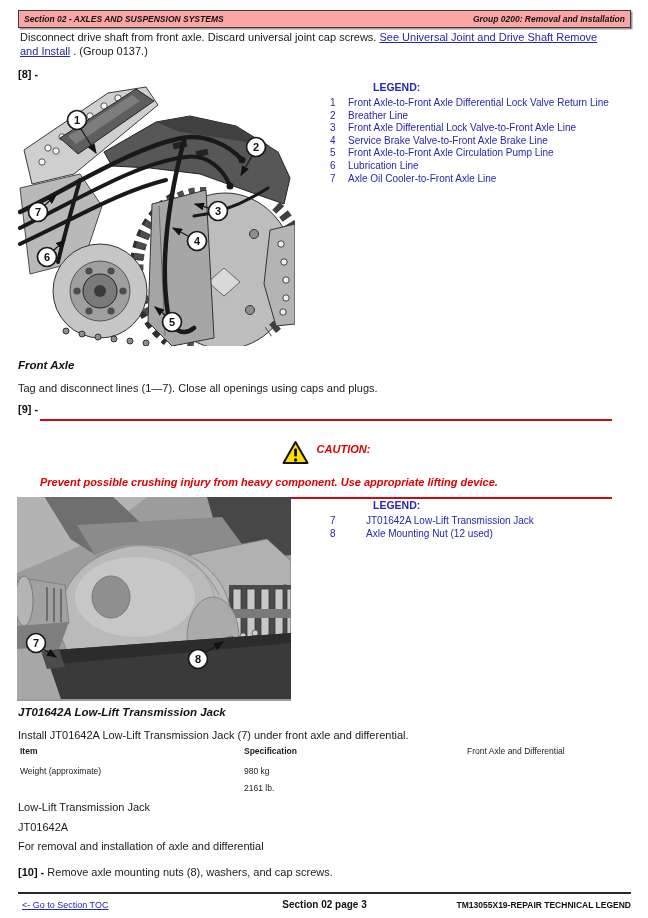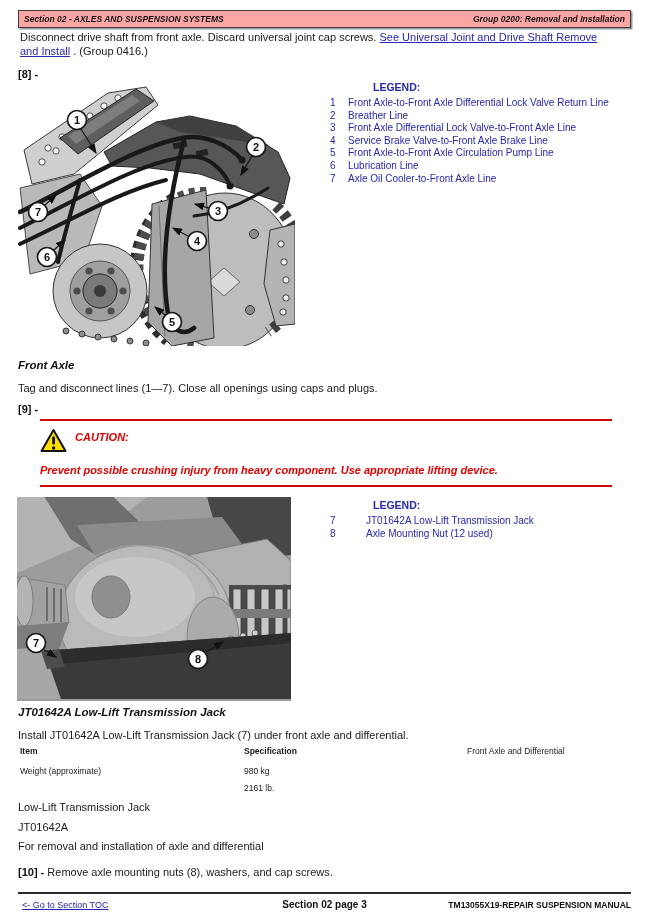--- a/index.html
+++ b/index.html
@@ -38,21 +38,21 @@
   .legend-label { flex:1; }
 
   .caption { font-weight:bold; font-style:italic; font-size:11.5px; color:#111; }
   #caption1 { left:18px; top:359px; }
   #caption2 { left:18px; top:706px; }
   #tagpar { left:18px; top:381px; width:600px; }
 
   
   #caution { left:40px; top:419px; width:572px; }
   .rule-red { height:2px; background:#cf0a0a; }
-  .caution-head { display:flex; align-items:flex-start; margin-top:7px; height:27px; }
+  .caution-head { display:flex; align-items:flex-start; margin-top:19px; height:27px;justify-content:center; }
   .caution-title { color:#e00000; font-weight:bold; font-style:italic; font-size:11px; margin-left:8px; margin-top:3px; }
   .caution-msg { color:#e00000; font-weight:bold; font-style:italic; font-size:11px; margin-top:9px; }
   .rule-red.bottom { margin-top:9px; }
 
   #installpar { left:18px; top:728px; width:600px; }
 
   
   #spec-table { left:20px; top:746px; width:610px; font-size:8.5px; line-height:10px; }
   .spec-grid { display:grid; grid-template-columns:224px 223px 1fr; }
   .spec-head { font-weight:bold; padding-bottom:10px; }
@@ -79,21 +79,21 @@
   .leader { stroke:#1a1a1a; stroke-width:1.3; }
 </style>
 </head>
 <body>
 
 <div class="abs header-box">
   <span>Section 02 - AXLES AND SUSPENSION SYSTEMS</span>
   <span>Group 0200: Removal and Installation</span>
 </div>
 
-<div class="abs bodytext" id="intro"><span>Disconnect drive shaft from front axle. Discard universal joint cap screws. </span><a class="doclink">See Universal Joint and Drive Shaft Remove and Install</a><span> . (Group 0416.)</span></div>
+<div class="abs bodytext" id="intro"><span>Disconnect drive shaft from front axle. Discard universal joint cap screws. </span><a class="doclink">See Universal Joint and Drive Shaft Remove and Install</a><span> . (Group 0137.)</span></div>
 
 <div class="abs step-label" id="step8">[8] -</div>
 
 <svg class="abs" id="figure1" width="277" height="262" viewBox="0 0 277 262">
   <defs>
     <marker id="ah1" markerWidth="8" markerHeight="6" refX="7" refY="3" orient="auto">
       <path d="M0,0 L8,3 L0,6 Z" fill="#111"></path>
     </marker>
   </defs>
   <g stroke-width="1">
@@ -353,14 +353,14 @@
 <div class="abs tool-line" id="tool1">Low-Lift Transmission Jack</div>
 <div class="abs tool-line" id="tool2">JT01642A</div>
 <div class="abs tool-line" id="tool3">For removal and installation of axle and differential</div>
 
 <div class="abs" id="step10"><span class="step-label">[10] -</span><span> Remove axle mounting nuts (8), washers, and cap screws.</span></div>
 
 <div class="abs" id="footer-rule"></div>
 <div class="abs" id="footer">
   <a class="footer-left">&lt;- Go to Section TOC</a>
   <span class="footer-center">Section 02 page 3</span>
-  <span class="footer-right">TM13055X19-REPAIR SUSPENSION MANUAL</span>
+  <span class="footer-right">TM13055X19-REPAIR TECHNICAL LEGEND</span>
 </div>
 
 </body></html>

